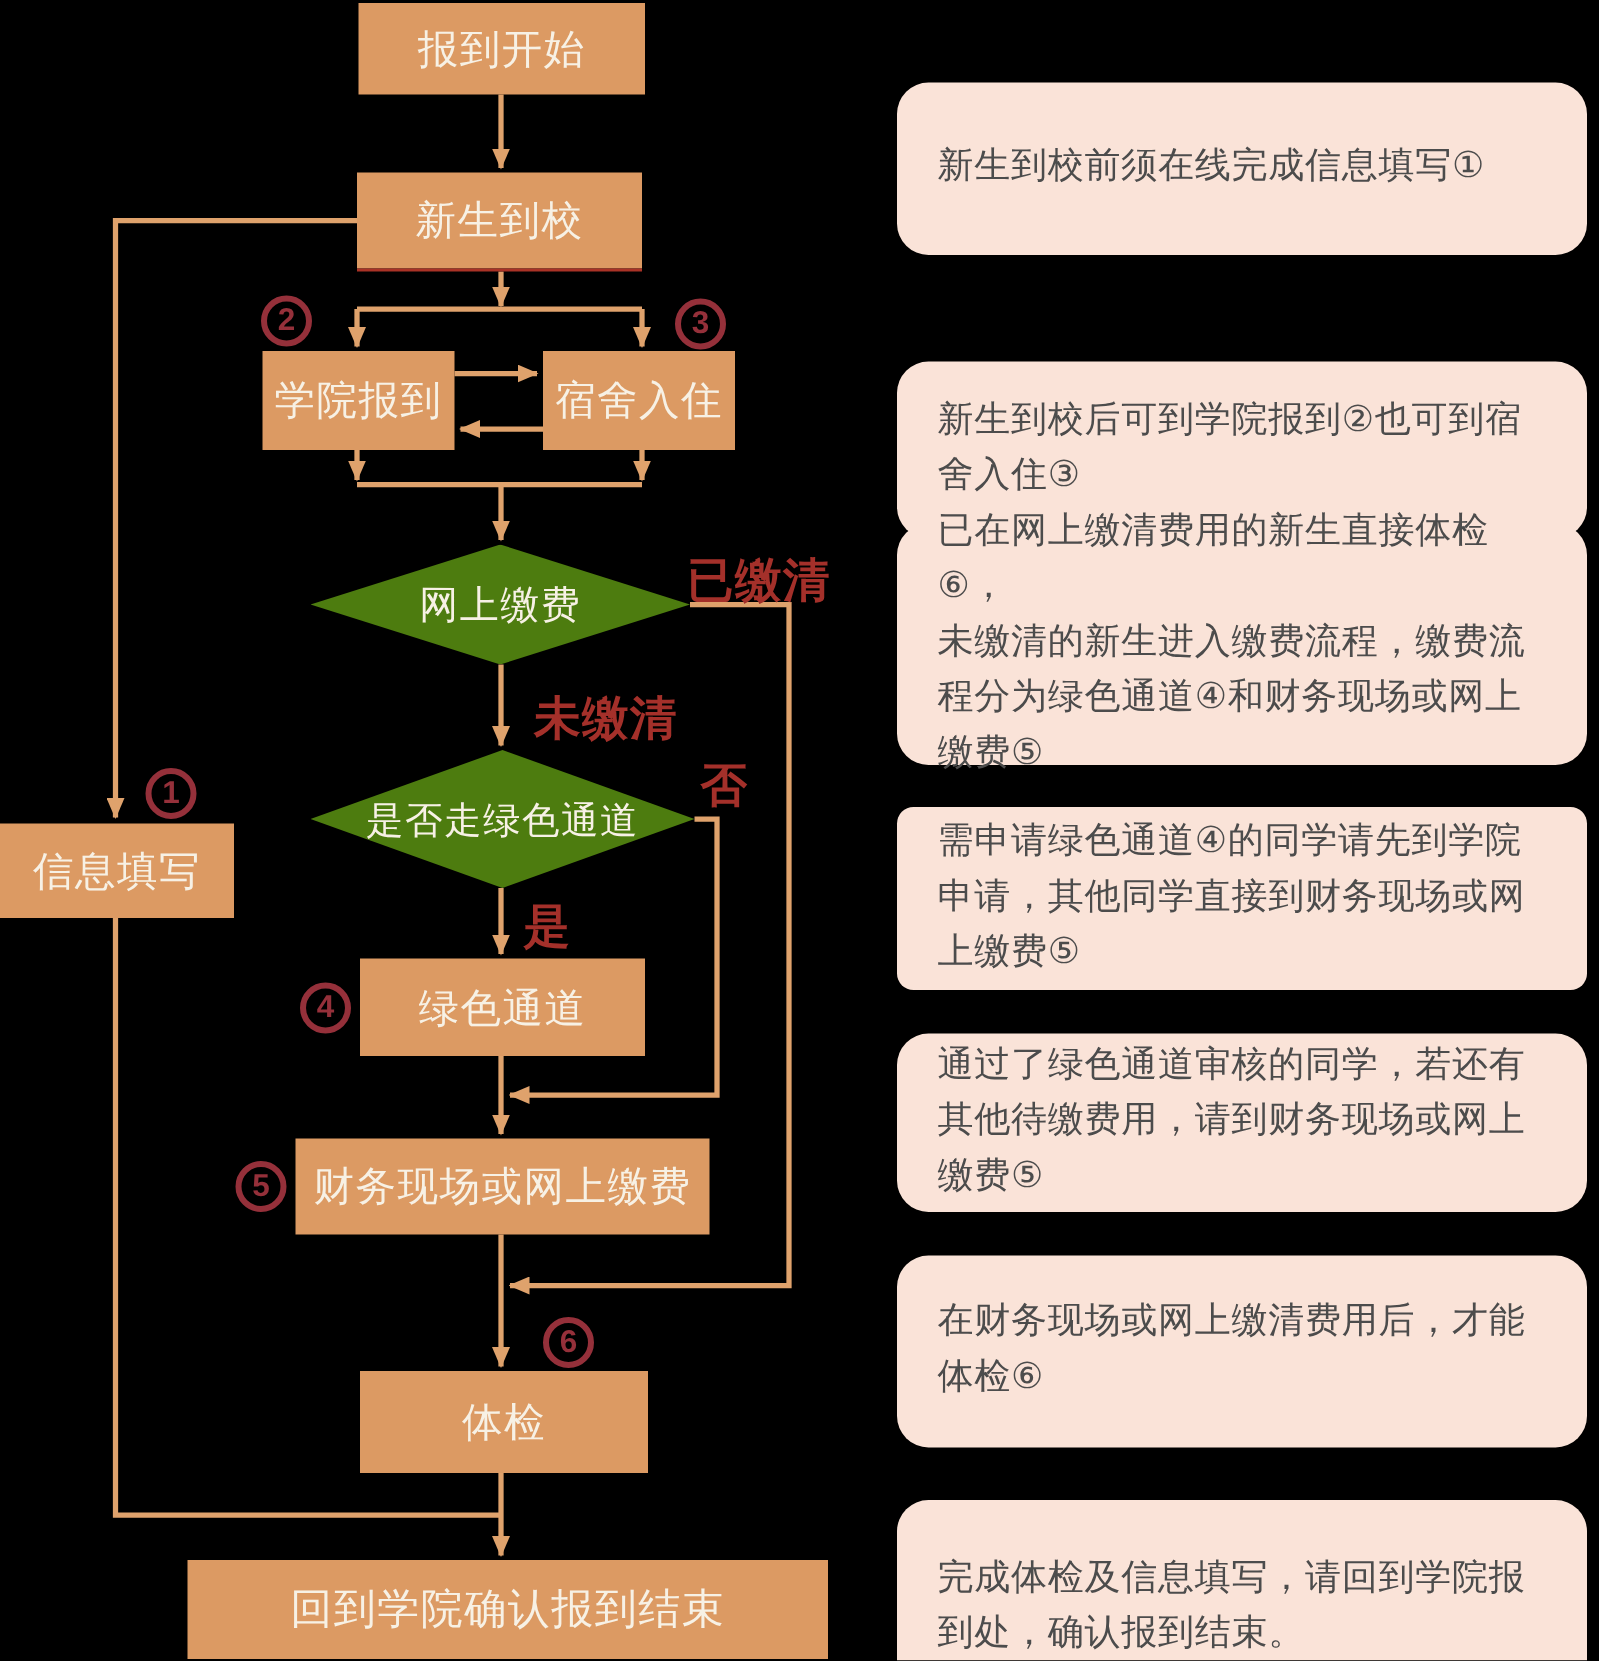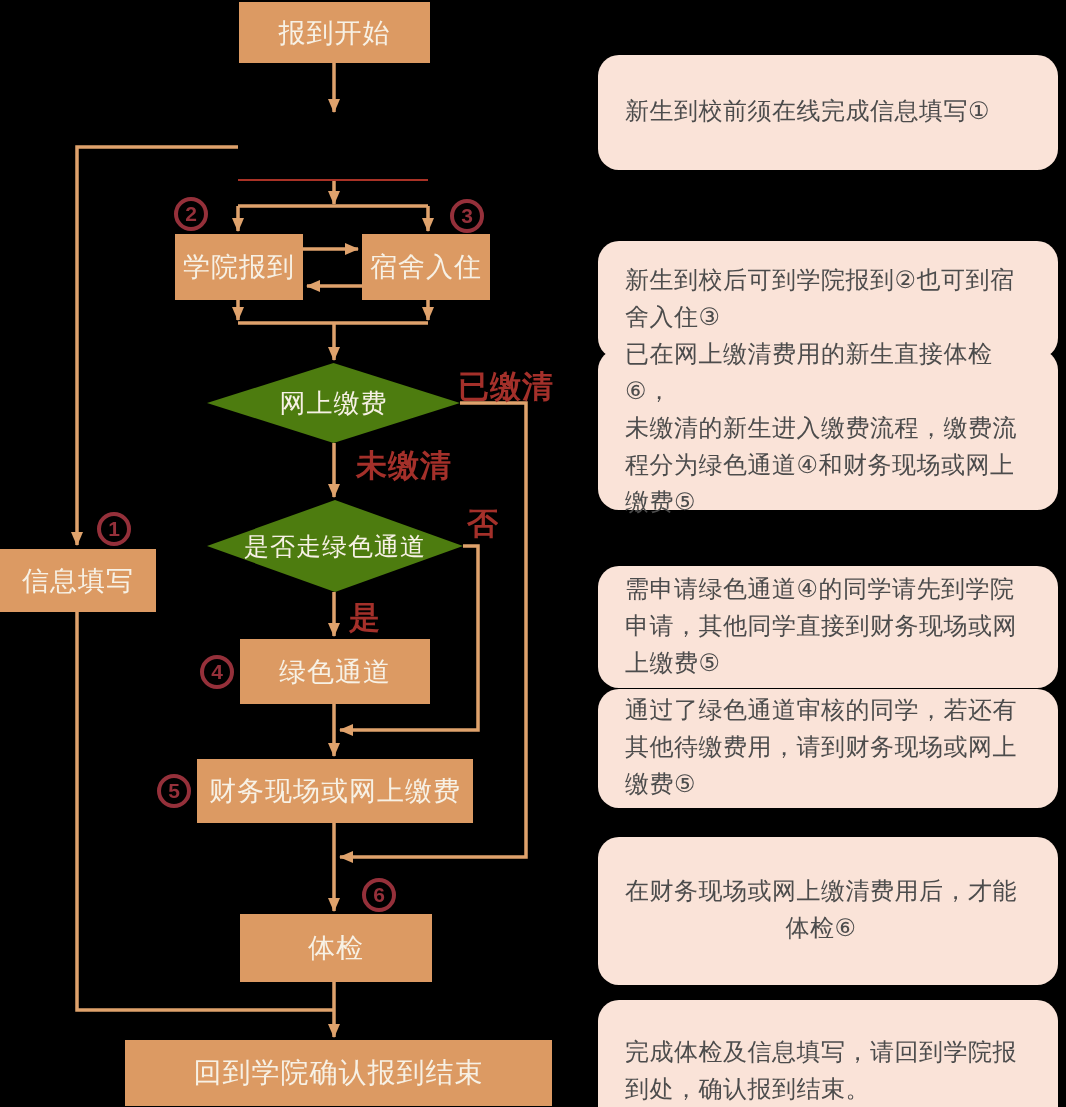--- a/index.html
+++ b/index.html
@@ -67,20 +67,21 @@
       <path d="M334 704 L334 756" marker-end="url(#arr)"></path>
       <path d="M334 823 L334 911" marker-end="url(#arr)"></path>
       <path d="M334 982 L334 1037" marker-end="url(#arr)"></path>
       <path d="M238 147 L77 147 L77 545" marker-end="url(#arr)"></path>
       <path d="M77 612 L77 1010 L334 1010"></path>
     </g>
   </svg>
 
   <div class="node" style="left:239px;top:2px;width:191px;height:61px;">报到开始</div>
 
+  <div class="node" style="left:238px;top:115px;width:190px;height:64px;">新生到校</div>
   <div class="redline" style="left:238px;top:179px;width:190px;height:2px;"></div>
 
   <div class="node" style="left:175px;top:234px;width:128px;height:66px;">学院报到</div>
 
   <div class="node" style="left:362px;top:234px;width:128px;height:66px;">宿舍入住</div>
 
   <div class="diamond" style="left:207px;top:363px;width:253px;height:80px;">网上缴费</div>
 
   <div class="diamond" style="left:207px;top:500px;width:256px;height:92px;font-size:25px;">是否走绿色通道</div>
 
@@ -88,42 +89,42 @@
 
   <div class="node" style="left:197px;top:759px;width:276px;height:64px;">财务现场或网上缴费</div>
 
   <div class="node" style="left:240px;top:914px;width:192px;height:68px;">体检</div>
 
   <div class="node" style="left:0px;top:549px;width:156px;height:63px;">信息填写</div>
 
   <div class="node" style="left:113px;top:1040px;width:427px;height:66px;font-size:28px;margin-left:12px;">回到学院确认报到结束</div>
 
   <div class="edge-label" style="left:458px;top:366px;">已缴清</div>
-  <div class="edge-label" style="left:356px;top:445px;">未缴清</div>
+  <div class="edge-label" style="left:356px;top:458px;">未缴清</div>
   <div class="edge-label" style="left:467px;top:503px;">否</div>
   <div class="edge-label" style="left:349px;top:597px;">是</div>
 
   <div class="stepnum" style="left:97px;top:512px;">1</div>
   <div class="stepnum" style="left:174px;top:197px;">2</div>
   <div class="stepnum" style="left:450px;top:199px;">3</div>
   <div class="stepnum" style="left:200px;top:655px;">4</div>
   <div class="stepnum" style="left:157px;top:774px;">5</div>
   <div class="stepnum" style="left:362px;top:878px;">6</div>
 
   <div class="note" style="top:55px;height:115px;">新生到校前须在线完成信息填写①</div>
   <div class="note" style="top:197px;height:118px;margin-top:44px;">新生到校后可到学院报到②也可到宿
 舍入住③</div>
   <div class="note" style="top:349px;height:161px;">已在网上缴清费用的新生直接体检⑥，
 未缴清的新生进入缴费流程，缴费流
 程分为绿色通道④和财务现场或网上
 缴费⑤</div>
-  <div class="note" style="top:566px;height:122px;">需申请绿色通道④的同学请先到学院
+  <div class="note" style="top:538px;height:122px;border-radius:11px;">需申请绿色通道④的同学请先到学院
 申请，其他同学直接到财务现场或网
 上缴费⑤</div>
   <div class="note" style="top:689px;height:119px;">通过了绿色通道审核的同学，若还有
 其他待缴费用，请到财务现场或网上
 缴费⑤</div>
-  <div class="note" style="top:837px;height:148px;text-align:center;">在财务现场或网上缴清费用后，才能
+  <div class="note" style="top:837px;height:128px;">在财务现场或网上缴清费用后，才能
 体检⑥</div>
   <div class="note" style="top:983px;height:143px;margin-top:17px;">完成体检及信息填写，请回到学院报
 到处，确认报到结束。</div>
 
 </div>
 
 </body></html>

